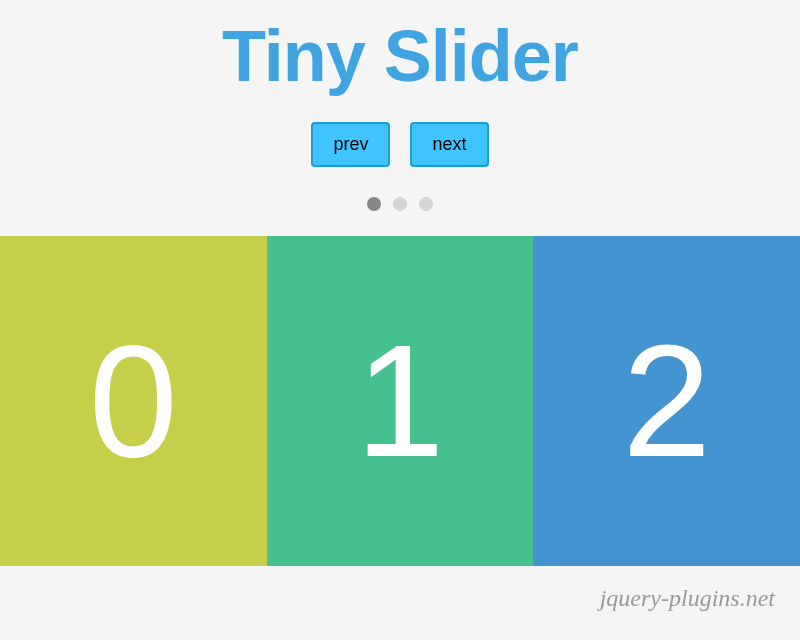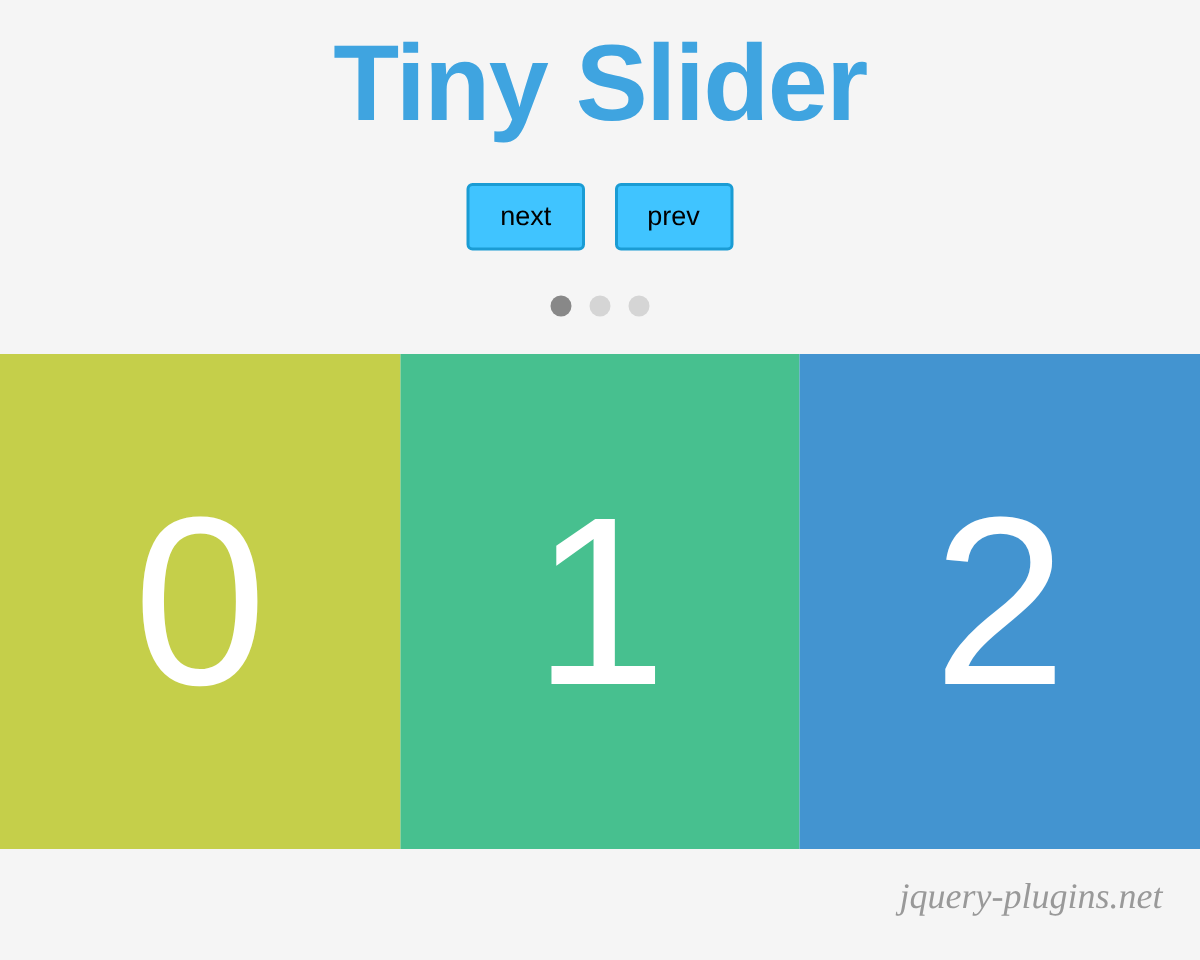--- a/index.html
+++ b/index.html
@@ -89,22 +89,22 @@
       color: #999;
       font-family: Georgia, serif;
     }
   </style>
 </head>
 <body>
 
 <h1 class="title">Tiny Slider</h1>
 
 <div class="controls">
+  <button class="nav-btn">prev</button>
   <button class="nav-btn">next</button>
-  <button class="nav-btn">prev</button>
 </div>
 
 <div class="dots">
   <span class="dot active"></span>
   <span class="dot"></span>
   <span class="dot"></span>
 </div>
 
 <div class="slides">
   <div class="slide slide-0">0</div>

